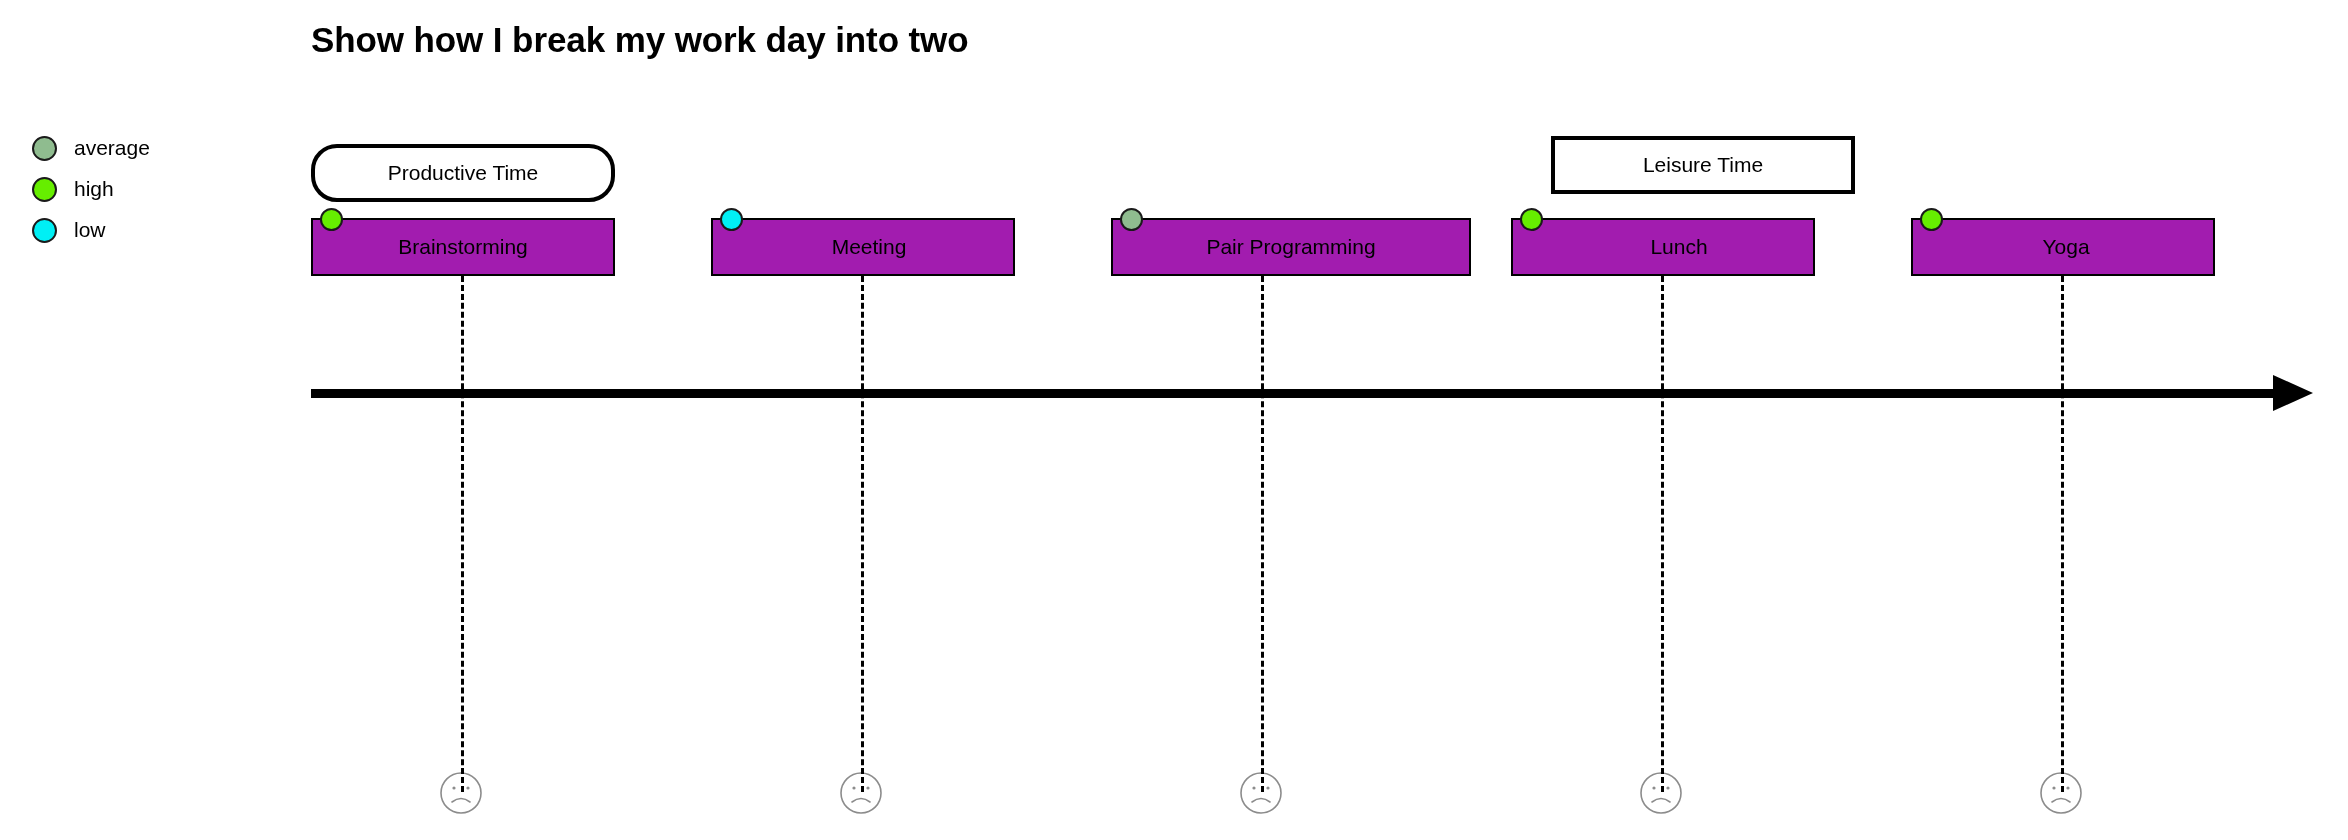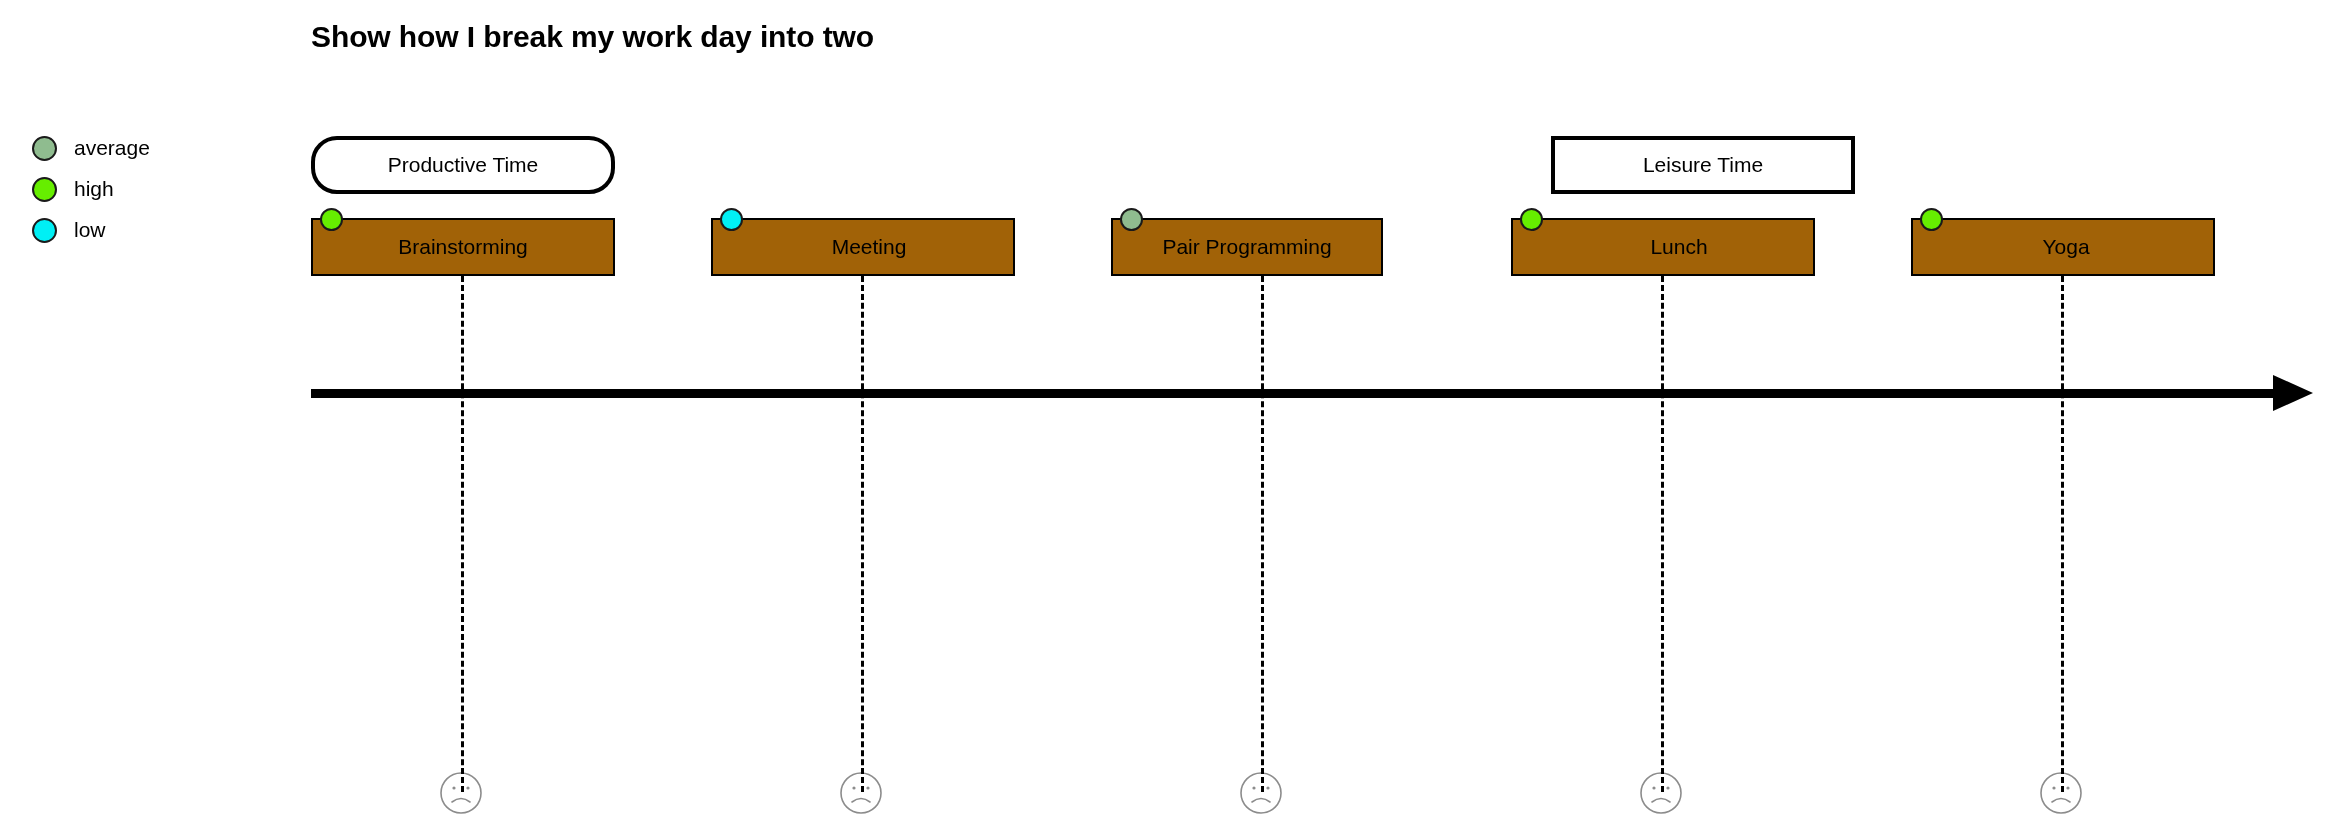--- a/index.html
+++ b/index.html
@@ -14,21 +14,21 @@
     overflow: hidden;
     font-family: "Liberation Sans", sans-serif;
     color: #000000;
   }
 
   
   #diagram-title {
     position: absolute;
     left: 311px;
     top: 20px;
-    font-size: 30px;
+    font-size: 35px;
     font-weight: bold;
     letter-spacing: -0.1px;
     white-space: nowrap;
     text-align: right;
   }
 
   
   #legend {
     position: absolute;
     left: 32px;
@@ -96,21 +96,21 @@
     justify-content: center;
   }
   .phase-label {
     font-size: 21px;
     white-space: nowrap;
   }
   .event-box {
     position: absolute;
     border: 2px solid #000000;
     box-sizing: border-box;
-    background: #a16207;
+    background: #a21caf;
     height: 58px;
     display: flex;
     align-items: center;
     justify-content: center;
   }
   .event-label {
     font-size: 21px;
     white-space: nowrap;
   }
   .status-dot {
@@ -154,21 +154,21 @@
   </div>
 
   <div class="legend-item">
     <span class="legend-swatch" style="background:#00F0F5"></span>
     <span class="legend-label">low</span>
   </div>
 
 </div>
 
 <div class="milestone">
-  <div class="phase-box" style="left:311px; top:136px; width:304px;border-radius:26px;">
+  <div class="phase-box" style="left:311px; top:144px; width:304px;border-radius:26px;">
     <span class="phase-label">Productive Time</span>
   </div>
   <div class="connector" style="left:461px; top:276px; height:516px;"></div>
   <div class="event-box" style="left:311px; top:218px; width:304px;">
     <span class="event-label">Brainstorming</span>
   </div>
   <div class="status-dot" style="left:320px; top:208px; background:#66EE00;"></div>
   <svg class="mood-face" style="left:438px; top:770px;" viewBox="0 0 46 46">
     <circle cx="23" cy="23" r="20" fill="none" stroke="#8C8C8C" stroke-width="1.6"></circle>
     <circle cx="16" cy="18" r="1.6" fill="#8C8C8C"></circle>
@@ -186,21 +186,21 @@
   <svg class="mood-face" style="left:838px; top:770px;" viewBox="0 0 46 46">
     <circle cx="23" cy="23" r="20" fill="none" stroke="#8C8C8C" stroke-width="1.6"></circle>
     <circle cx="16" cy="18" r="1.6" fill="#8C8C8C"></circle>
     <circle cx="30" cy="18" r="1.6" fill="#8C8C8C"></circle>
     <path d="M14 32 Q23 25 32 32" fill="none" stroke="#8C8C8C" stroke-width="1.6" stroke-linecap="round"></path>
   </svg>
 </div>
 
 <div class="milestone">
   <div class="connector" style="left:1261px; top:276px; height:516px;"></div>
-  <div class="event-box" style="left:1111px; top:218px; width:272px;">
+  <div class="event-box" style="left:1111px; top:218px; width:360px;">
     <span class="event-label">Pair Programming</span>
   </div>
   <div class="status-dot" style="left:1120px; top:208px; background:#8FBC8F;"></div>
   <svg class="mood-face" style="left:1238px; top:770px;" viewBox="0 0 46 46">
     <circle cx="23" cy="23" r="20" fill="none" stroke="#8C8C8C" stroke-width="1.6"></circle>
     <circle cx="16" cy="18" r="1.6" fill="#8C8C8C"></circle>
     <circle cx="30" cy="18" r="1.6" fill="#8C8C8C"></circle>
     <path d="M14 32 Q23 25 32 32" fill="none" stroke="#8C8C8C" stroke-width="1.6" stroke-linecap="round"></path>
   </svg>
 </div>

